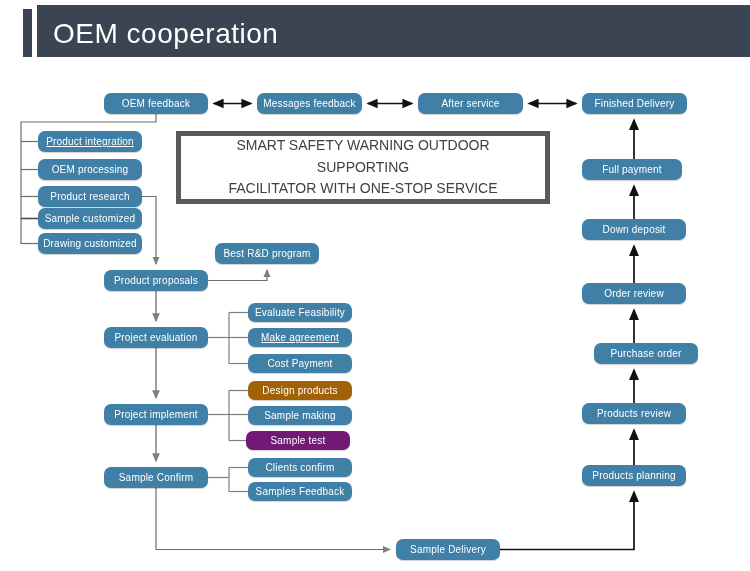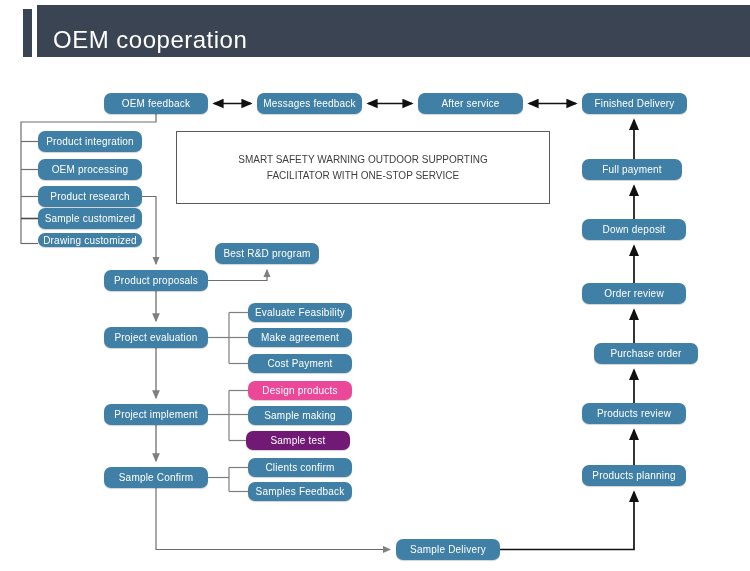--- a/index.html
+++ b/index.html
@@ -31,24 +31,23 @@
     top: 5px;
     width: 713px;
     height: 52px;
     background: #3a4452;
   }
   #header-title {
     position: absolute;
     left: 53px;
     top: 18px;
     color: #ffffff;
-    font-size: 24px;
+    font-size: 28px;
     letter-spacing: 0.5px;
     white-space: nowrap;
-    margin-top: 8px;
   }
 
   
   #canvas {
     position: absolute;
     left: 0;
     top: 0;
     width: 750px;
     height: 571px;
   }
@@ -77,28 +76,28 @@
   }
 
   
   #slogan-box {
     position: absolute;
     left: 176px;
     top: 131px;
     width: 374px;
     height: 73px;
     box-sizing: border-box;
-    border: 1px solid #14532d;
+    border: 5px solid #14532d;
     background: #ffffff;
     display: flex;
     align-items: center;
     justify-content: center;
     text-align: center;
     color: #404040;
-    font-size: 10px;
+    font-size: 14px;
     line-height: 1.55;
     padding: 0 14px;
   }
 </style>
 </head>
 <body>
 
 <div id="page" style="background: rgb(255, 255, 255);">
 
   <div id="header-tick" style="background: rgb(58, 68, 82);"></div>
@@ -195,38 +194,38 @@
         <div>SMART SAFETY WARNING OUTDOOR SUPPORTING</div>
         <div>FACILITATOR WITH ONE-STOP SERVICE</div>
       </div>
     </div>
 
     <div class="node" style="left: 104px; top: 93px; width: 104px; height: 21px; background: rgb(65, 128, 166); color: rgb(255, 255, 255);">OEM feedback</div>
     <div class="node" style="left: 257px; top: 93px; width: 105px; height: 21px; background: rgb(65, 128, 166); color: rgb(255, 255, 255);">Messages feedback</div>
     <div class="node" style="left: 418px; top: 93px; width: 105px; height: 21px; background: rgb(65, 128, 166); color: rgb(255, 255, 255);">After service</div>
     <div class="node" style="left: 582px; top: 93px; width: 105px; height: 21px; background: rgb(65, 128, 166); color: rgb(255, 255, 255);">Finished Delivery</div>
 
-    <div class="node" style="left: 38px; top: 131px; width: 104px; height: 21px; background: rgb(65, 128, 166); color: rgb(255, 255, 255);">Product integration</div>
+    <div class="node" style="left: 38px; top: 131px; width: 104px; height: 21px; background: rgb(65, 128, 166); color: rgb(255, 255, 255); text-decoration: underline;">Product integration</div>
     <div class="node" style="left: 38px; top: 159px; width: 104px; height: 21px; background: rgb(65, 128, 166); color: rgb(255, 255, 255);">OEM processing</div>
     <div class="node" style="left: 38px; top: 186px; width: 104px; height: 21px; background: rgb(65, 128, 166); color: rgb(255, 255, 255);">Product research</div>
     <div class="node" style="left: 38px; top: 208px; width: 104px; height: 21px; background: rgb(65, 128, 166); color: rgb(255, 255, 255);">Sample customized</div>
-    <div class="node" style="left: 38px; top: 233px; width: 104px; height: 14px; background: rgb(65, 128, 166); color: rgb(255, 255, 255);">Drawing customized</div>
+    <div class="node" style="left: 38px; top: 233px; width: 104px; height: 21px; background: rgb(65, 128, 166); color: rgb(255, 255, 255);">Drawing customized</div>
 
     <div class="node" style="left: 104px; top: 270px; width: 104px; height: 21px; background: rgb(65, 128, 166); color: rgb(255, 255, 255);">Product proposals</div>
     <div class="node" style="left: 104px; top: 327px; width: 104px; height: 21px; background: rgb(65, 128, 166); color: rgb(255, 255, 255);">Project evaluation</div>
     <div class="node" style="left: 104px; top: 404px; width: 104px; height: 21px; background: rgb(65, 128, 166); color: rgb(255, 255, 255);">Project implement</div>
     <div class="node" style="left: 104px; top: 467px; width: 104px; height: 21px; background: rgb(65, 128, 166); color: rgb(255, 255, 255);">Sample Confirm</div>
 
     <div class="node" style="left: 215px; top: 243px; width: 104px; height: 21px; background: rgb(65, 128, 166); color: rgb(255, 255, 255);">Best R&amp;D program</div>
 
     <div class="node" style="left: 248px; top: 303px; width: 104px; height: 19px; background: rgb(65, 128, 166); color: rgb(255, 255, 255);">Evaluate Feasibility</div>
-    <div class="node" style="left: 248px; top: 328px; width: 104px; height: 19px; background: rgb(65, 128, 166); color: rgb(255, 255, 255);">Make agreement</div>
+    <div class="node" style="left: 248px; top: 328px; width: 104px; height: 19px; background: rgb(65, 128, 166); color: rgb(255, 255, 255); text-decoration: underline;">Make agreement</div>
     <div class="node" style="left: 248px; top: 354px; width: 104px; height: 19px; background: rgb(65, 128, 166); color: rgb(255, 255, 255);">Cost Payment</div>
 
-    <div class="node" style="left: 248px; top: 381px; width: 104px; height: 19px; background: #ec4899; color: rgb(255, 255, 255);">Design products</div>
+    <div class="node" style="left: 248px; top: 381px; width: 104px; height: 19px; background: #a16207; color: rgb(255, 255, 255);">Design products</div>
     <div class="node" style="left: 248px; top: 406px; width: 104px; height: 19px; background: rgb(65, 128, 166); color: rgb(255, 255, 255);">Sample making</div>
     <div class="node" style="left: 246px; top: 431px; width: 104px; height: 19px; background: #701a75; color: rgb(255, 255, 255);">Sample test</div>
 
     <div class="node" style="left: 248px; top: 458px; width: 104px; height: 19px; background: rgb(65, 128, 166); color: rgb(255, 255, 255);">Clients confirm</div>
     <div class="node" style="left: 248px; top: 482px; width: 104px; height: 19px; background: rgb(65, 128, 166); color: rgb(255, 255, 255);">Samples Feedback</div>
 
     <div class="node" style="left: 582px; top: 465px; width: 104px; height: 21px; background: rgb(65, 128, 166); color: rgb(255, 255, 255);">Products planning</div>
     <div class="node" style="left: 582px; top: 403px; width: 104px; height: 21px; background: rgb(65, 128, 166); color: rgb(255, 255, 255);">Products review</div>
     <div class="node" style="left: 582px; top: 343px; width: 104px; height: 21px; background: rgb(65, 128, 166); color: rgb(255, 255, 255); margin-left: 12px;">Purchase order</div>
     <div class="node" style="left: 582px; top: 283px; width: 104px; height: 21px; background: rgb(65, 128, 166); color: rgb(255, 255, 255);">Order review</div>

